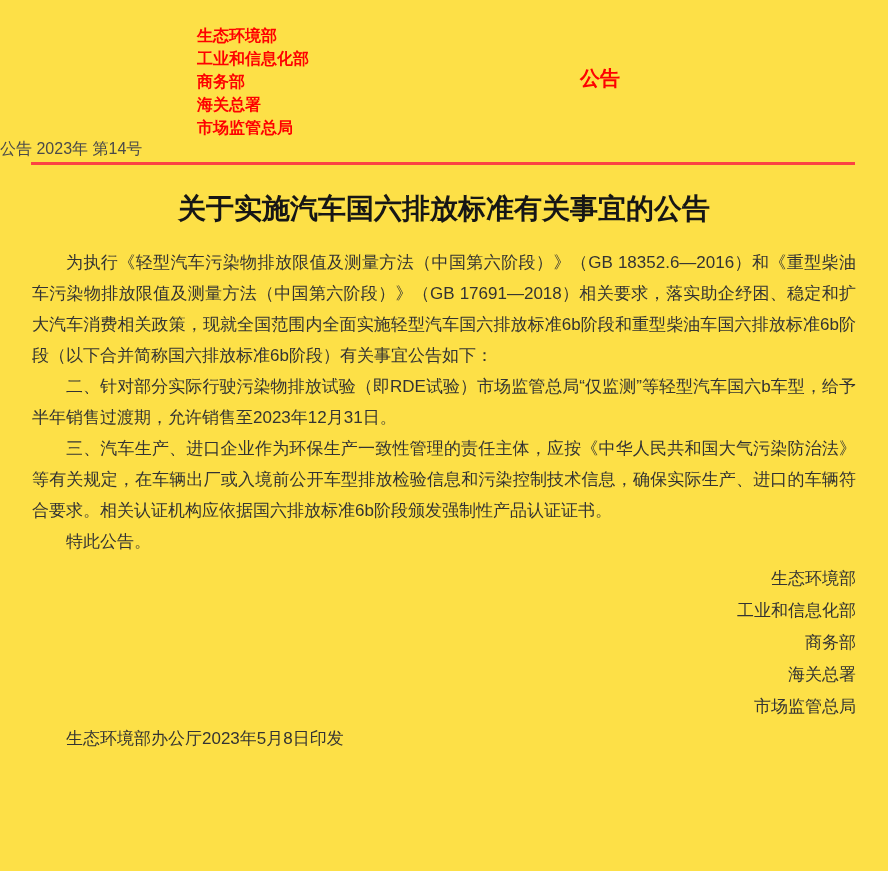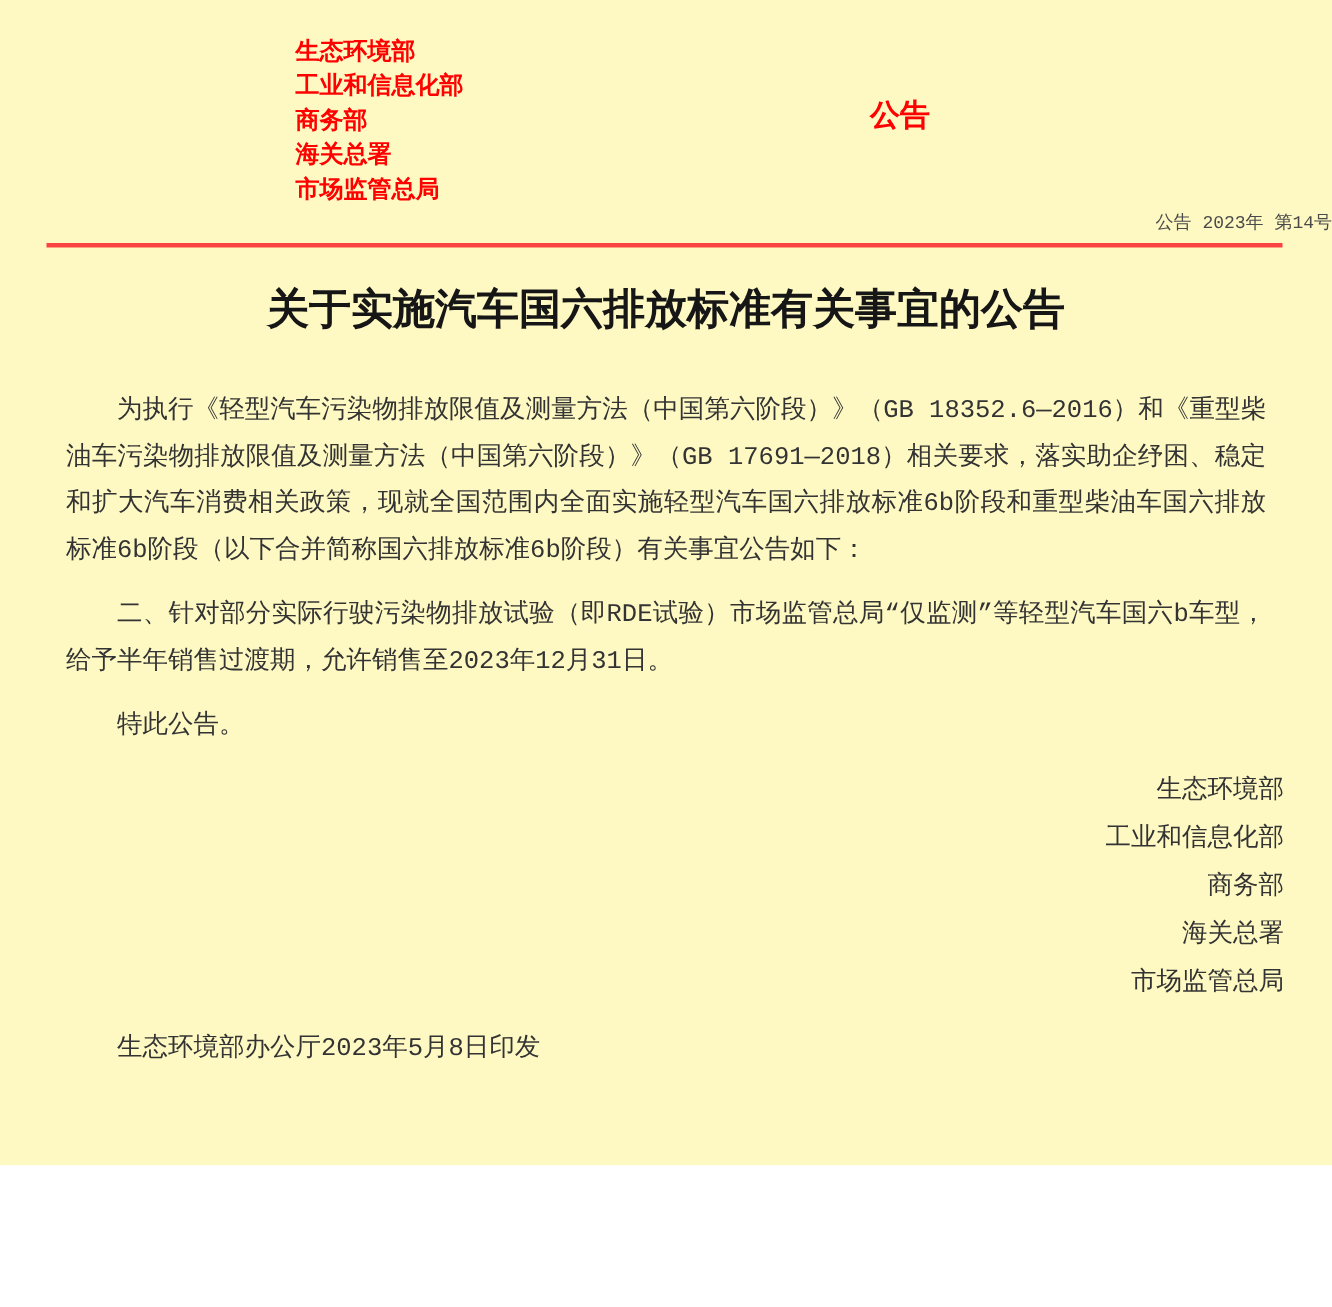--- a/index.html
+++ b/index.html
@@ -3,24 +3,24 @@
 <meta charset="utf-8">
 <style>
   html, body {
     margin: 0;
     padding: 0;
     background: #ffffff;
   }
   .page {
     position: relative;
     width: 888px;
-    height: 777px;
-    background: #fef9c3;
+    height: 871px;
+    background: #fde047;
     overflow: hidden;
-    font-family: Liberation Mono, monospace;
+    font-family: Liberation Sans, sans-serif;
   }
   
   .agencies {
     position: absolute;
     left: 197px;
     top: 24px;
     color: #fe0101;
     font-size: 16px;
     font-weight: bold;
     line-height: 23px;
@@ -34,23 +34,23 @@
     font-size: 20px;
     font-weight: bold;
     line-height: 23px;
   }
   
   .doc-number {
     position: absolute;
     left: 0;
     top: 140px;
     width: 100%;
-    text-align: right;
+    text-align: left;
     color: #4a4a4a;
-    font-size: 12px;
+    font-size: 16px;
     line-height: 18px;
   }
   
   .rule {
     position: absolute;
     left: 31px;
     top: 162px;
     width: 824px;
     height: 3px;
     background: #fb4343;
@@ -73,21 +73,21 @@
     position: absolute;
     left: 32px;
     top: 247px;
     width: 824px;
     color: #333333;
     font-size: 17px;
     line-height: 31px;
     text-align: justify;
   }
   .body p {
-    margin: 12px;
+    margin: 0;
     text-indent: 2em;
   }
   .signatures {
     margin-top: 6px;
     text-align: right;
     line-height: 32px;
   }
   .print-note {
     margin: 0;
     text-align: left;
@@ -112,20 +112,21 @@
 
   <div class="doc-number">公告 2023年 第14号</div>
 
   <div class="rule"></div>
 
   <h1 class="title">关于实施汽车国六排放标准有关事宜的公告</h1>
 
   <div class="body">
     <p>为执行《轻型汽车污染物排放限值及测量方法（中国第六阶段）》（GB 18352.6—2016）和《重型柴油车污染物排放限值及测量方法（中国第六阶段）》（GB 17691—2018）相关要求，落实助企纾困、稳定和扩大汽车消费相关政策，现就全国范围内全面实施轻型汽车国六排放标准6b阶段和重型柴油车国六排放标准6b阶段（以下合并简称国六排放标准6b阶段）有关事宜公告如下：</p>
     <p>二、针对部分实际行驶污染物排放试验（即RDE试验）市场监管总局“仅监测”等轻型汽车国六b车型，给予半年销售过渡期，允许销售至2023年12月31日。</p>
+    <p>三、汽车生产、进口企业作为环保生产一致性管理的责任主体，应按《中华人民共和国大气污染防治法》等有关规定，在车辆出厂或入境前公开车型排放检验信息和污染控制技术信息，确保实际生产、进口的车辆符合要求。相关认证机构应依据国六排放标准6b阶段颁发强制性产品认证证书。</p>
     <p>特此公告。</p>
 
     <div class="signatures">
       <div>生态环境部</div>
       <div>工业和信息化部</div>
       <div>商务部</div>
       <div>海关总署</div>
       <div>市场监管总局</div>
     </div>
 

